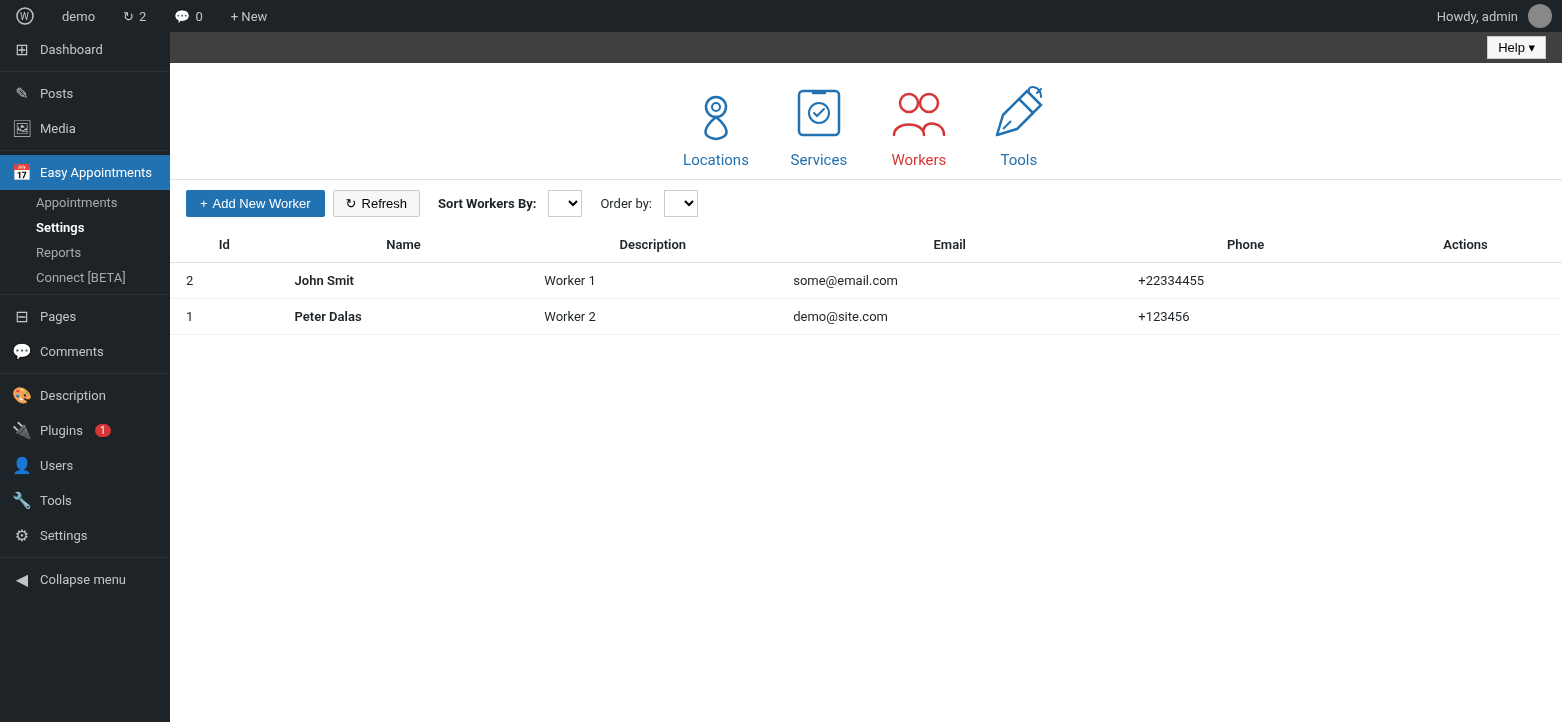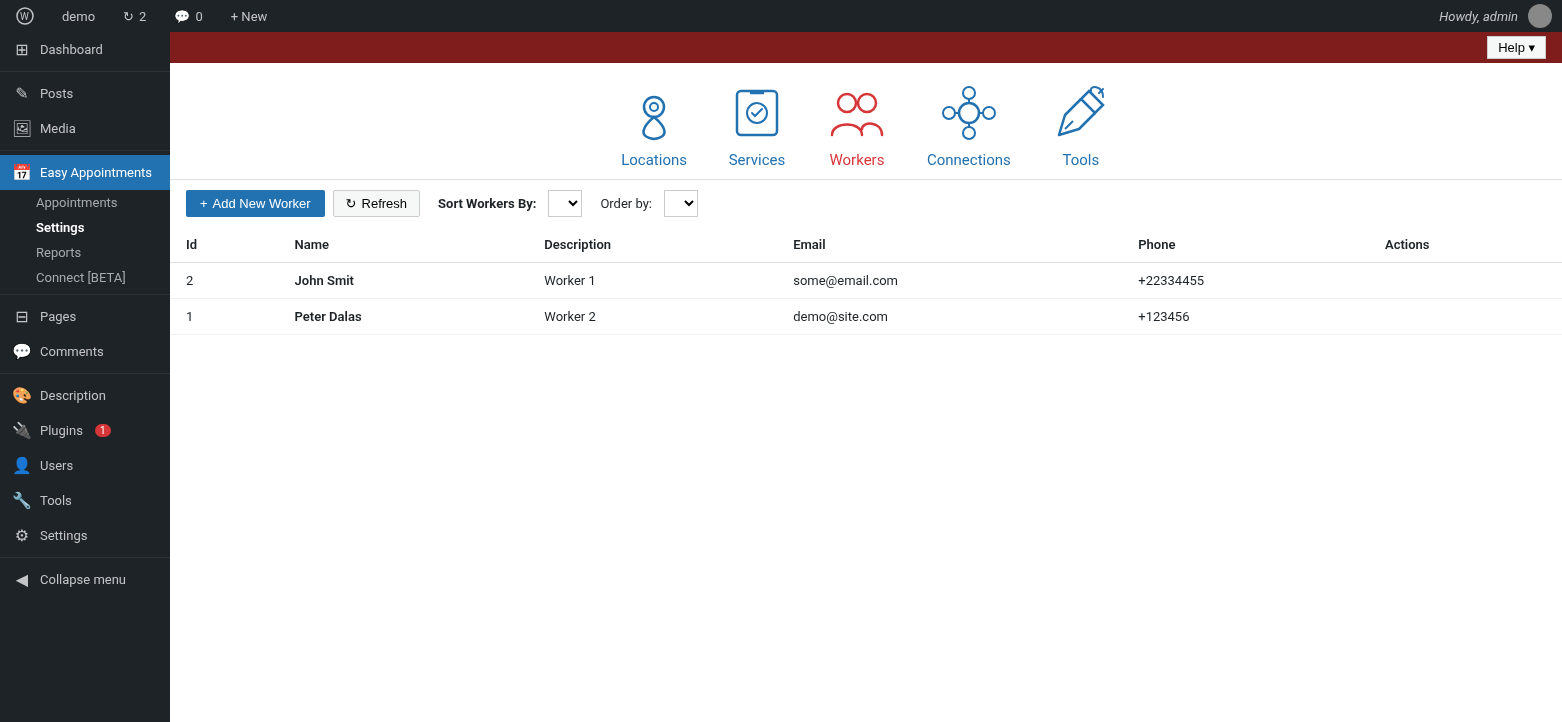--- a/index.html
+++ b/index.html
@@ -11,21 +11,21 @@
       color: #fff;
       height: 32px;
       display: flex;
       align-items: center;
       padding: 0 10px;
       justify-content: space-between;
       flex-shrink: 0;
     }
     .adminbar-left { display: flex; align-items: center; gap: 16px; }
     .adminbar-item { display: flex; align-items: center; gap: 5px; color: #c3c4c7; font-size: 13px; cursor: pointer; padding: 0 6px; height: 32px; }
-    .adminbar-right { display: flex; align-items: center; gap: 10px; color: #c3c4c7; font-style: italic; }
+    .adminbar-right { display: flex; align-items: center; gap: 10px; color: #c3c4c7; }
     .adminbar-right .howdy { font-size: 13px; }
 
     
     .wp-layout { display: flex; flex: 1; overflow: hidden; }
 
     
     #adminmenu {
       background: #1d2327;
       width: 170px;
       flex-shrink: 0;
@@ -56,21 +56,21 @@
     
     #wpcontent {
       flex: 1; overflow-y: auto; background: #f0f0f1;
       display: flex; flex-direction: column;
     }
     .wrap { background: #fff; margin: 0; padding: 0; flex: 1; }
 
     
     .help-bar {
       display: flex; justify-content: flex-end;
-      padding: 4px 16px; background: #7f1d1d;
+      padding: 4px 16px; background: #404040;
     }
     .help-btn {
       background: #f6f7f7; border: 1px solid #ccc; padding: 3px 10px;
       cursor: pointer; font-size: 13px; display: flex; align-items: center; gap: 4px;
     }
 
     
     .ea-nav {
       display: flex; align-items: flex-end; justify-content: center;
       gap: 40px; padding: 20px 30px 10px; background: #fff;
@@ -109,21 +109,21 @@
       border: 1px solid #ccc; padding: 4px 6px; font-size: 13px;
       background: #fff; margin-left: 4px;
     }
 
     
     .ea-table-wrap { background: #fff; padding: 0 0 20px; }
     table.ea-table {
       width: 100%; border-collapse: collapse;
     }
     table.ea-table th {
-      text-align: left; padding: 10px 16px;
+      text-align: center; padding: 10px 16px;
       border-bottom: 1px solid #e0e0e0;
       font-weight: 600; color: #1d2327; font-size: 13px;
     }
     table.ea-table td {
       padding: 10px 16px; border-bottom: 1px solid #f0f0f1;
       font-size: 13px; color: #1d2327;
     }
     table.ea-table td.bold { font-weight: 600; }
 
     
@@ -258,34 +258,20 @@
         <a class="ea-nav-item active">
           <svg class="nav-icon" viewBox="0 0 60 60" fill="none" xmlns="http://www.w3.org/2000/svg">
             <circle cx="20" cy="20" r="9" stroke="#d63638" stroke-width="2.5"></circle>
             <circle cx="40" cy="20" r="9" stroke="#d63638" stroke-width="2.5"></circle>
             <path d="M5 52 C5 38 35 38 35 52" stroke="#d63638" stroke-width="2.5" fill="none" stroke-linecap="round"></path>
             <path d="M35 46 C35 38 55 38 55 52" stroke="#d63638" stroke-width="2.5" fill="none" stroke-linecap="round"></path>
           </svg>
           <span class="nav-label">Workers</span>
         </a>
 
-        <a class="ea-nav-item">
-          <svg class="nav-icon" viewBox="0 0 60 60" fill="none" xmlns="http://www.w3.org/2000/svg">
-            <circle cx="30" cy="30" r="10" stroke="#2271b1" stroke-width="2.5"></circle>
-            <circle cx="10" cy="30" r="6" stroke="#2271b1" stroke-width="2"></circle>
-            <circle cx="50" cy="30" r="6" stroke="#2271b1" stroke-width="2"></circle>
-            <circle cx="30" cy="10" r="6" stroke="#2271b1" stroke-width="2"></circle>
-            <circle cx="30" cy="50" r="6" stroke="#2271b1" stroke-width="2"></circle>
-            <line x1="16" y1="30" x2="20" y2="30" stroke="#2271b1" stroke-width="2"></line>
-            <line x1="40" y1="30" x2="44" y2="30" stroke="#2271b1" stroke-width="2"></line>
-            <line x1="30" y1="16" x2="30" y2="20" stroke="#2271b1" stroke-width="2"></line>
-            <line x1="30" y1="40" x2="30" y2="44" stroke="#2271b1" stroke-width="2"></line>
-          </svg>
-          <span class="nav-label">Connections</span>
-        </a>
 
 
         <a class="ea-nav-item">
           <svg class="nav-icon" viewBox="0 0 60 60" fill="none" xmlns="http://www.w3.org/2000/svg">
             <path d="M38 8 L52 22 L44 30 L30 16 Z" stroke="#2271b1" stroke-width="2.5" fill="none"></path>
             <path d="M30 16 L14 32 L8 52 L28 46 L44 30" stroke="#2271b1" stroke-width="2.5" fill="none" stroke-linejoin="round"></path>
             <line x1="22" y1="38" x2="14" y2="46" stroke="#2271b1" stroke-width="2"></line>
             <path d="M48 10 L52 6 M40 8 C38 2 52 2 52 14" stroke="#2271b1" stroke-width="2" fill="none" stroke-linecap="round"></path>
           </svg>
           <span class="nav-label">Tools</span>

